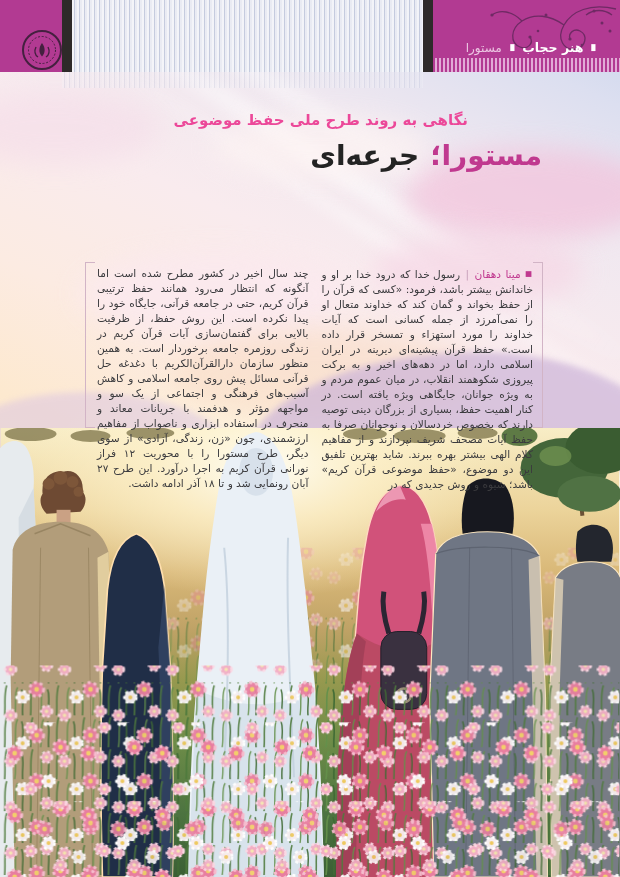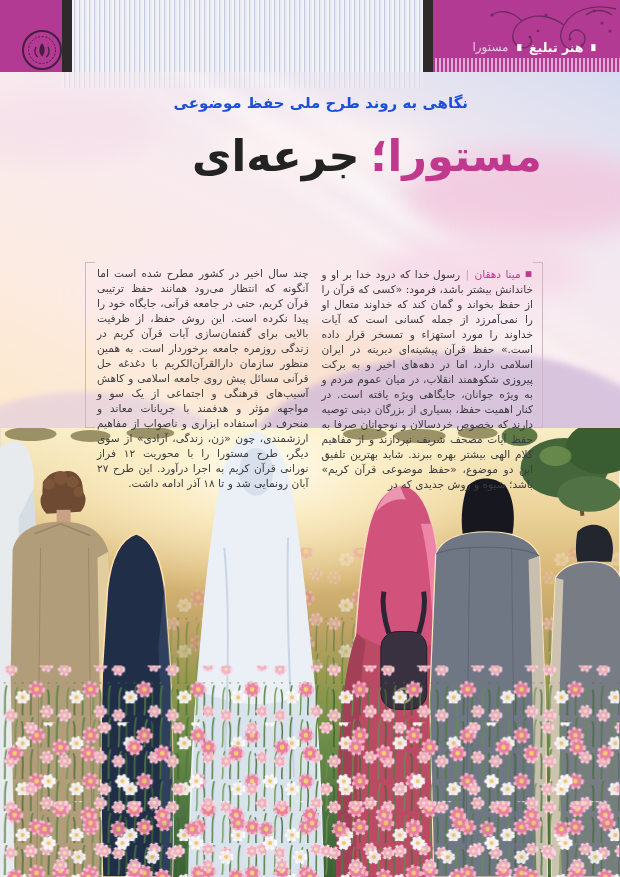--- a/index.html
+++ b/index.html
@@ -39,28 +39,28 @@
   .hbar2{left:423px;}
   .blinds{position:absolute;left:72px;top:0;width:351px;height:72px;opacity:.92;
     background:repeating-linear-gradient(90deg,#f4f5f9 0 2px,#c2c9dd 2px 3px,#e9ebf3 3px 5px);}
   .blinds-fade{position:absolute;left:62px;top:72px;width:361px;height:16px;opacity:.3;
     background:repeating-linear-gradient(90deg,#f4f5f9 0 2px,#b9c1d8 2px 3px,#e9ebf3 3px 5px);}
   .banner{position:absolute;left:433px;top:0;width:187px;height:58px;background:#b23a92;}
   .banner-ornament{position:absolute;top:1px;left:57px;width:130px;height:54px;}
   .banner-label{position:absolute;top:40px;right:22px;display:flex;align-items:center;gap:6px;direction:rtl;white-space:nowrap;}
   .sep-square{color:#ffffff;font-size:9px;line-height:1;transform:scaleX(.6);}
   .section-label{color:#ffffff;font-weight:bold;font-size:12.5px;}
-  .page-label{color:#ecc7e3;font-size:12px;font-family:Liberation Serif, serif;}
+  .page-label{color:#ecc7e3;font-size:12px;}
   .fringe{position:absolute;left:433px;top:58px;width:187px;height:14px;
     background:repeating-linear-gradient(90deg,#b23a92 0 2px,#e2abd6 2px 4px);}
   
-  .subtitle{position:absolute;top:92px;right:152px;z-index:6;text-align:right;
-    font-size:15px;font-weight:bold;line-height:23.5px;color:#1d4ed8;}
+  .subtitle{position:absolute;top:109px;right:152px;z-index:6;text-align:right;
+    font-size:15px;font-weight:bold;line-height:23.5px;color:#ec4899;}
   .title{position:absolute;top:127px;right:78px;z-index:6;text-align:right;
-    font-size:43px;font-weight:bold;line-height:58px;color:#232323;}
+    font-size:28px;font-weight:bold;line-height:58px;color:#232323;}
   .title .hl{color:#c0398f;}
   .title .rest{margin-right:11px;}
   
   .bracket{position:absolute;top:262px;height:164px;width:9px;z-index:5;}
   .bracket-left{left:85px;border-left:1.5px solid #d2b4c6;border-top:1.5px solid #d2b4c6;border-bottom:1.5px solid #d2b4c6;}
   .bracket-right{left:533px;border-right:1.5px solid #d2b4c6;border-top:1.5px solid #d2b4c6;border-bottom:1.5px solid #d2b4c6;}
   .article{position:absolute;top:266px;left:97px;width:436px;z-index:6;display:flex;gap:13px;direction:rtl;}
   .col{width:50%;font-size:10.6px;line-height:15px;text-align:justify;color:#3b3b3e;}
   .byline-marker{color:#c0398f;font-size:7.5px;vertical-align:1.5px;}
   .byline-name{color:#c0398f;font-weight:normal;}
@@ -249,21 +249,21 @@
           <circle cx="104" cy="10" r="1.5"></circle>
             <circle cx="112" cy="22" r="1.5"></circle>
             <circle cx="56" cy="14" r="1.5"></circle>
           <circle cx="48" cy="30" r="1.3"></circle>
             <circle cx="92" cy="44" r="1.3"></circle>
             <circle cx="120" cy="30" r="1.5"></circle>
         </g>
       </svg>
       <div class="banner-label">
         <span class="sep-square">■</span>
-        <span class="section-label">هنر تبلیغ</span>
+        <span class="section-label">هنر حجاب</span>
         <span class="sep-square">■</span>
         <span class="page-label">مستورا</span>
       </div>
     </div>
     <div class="fringe"></div>
   </div>
 
   <div class="subtitle">
     <div>نگاهی به روند طرح ملی حفظ موضوعی</div>
   </div>

